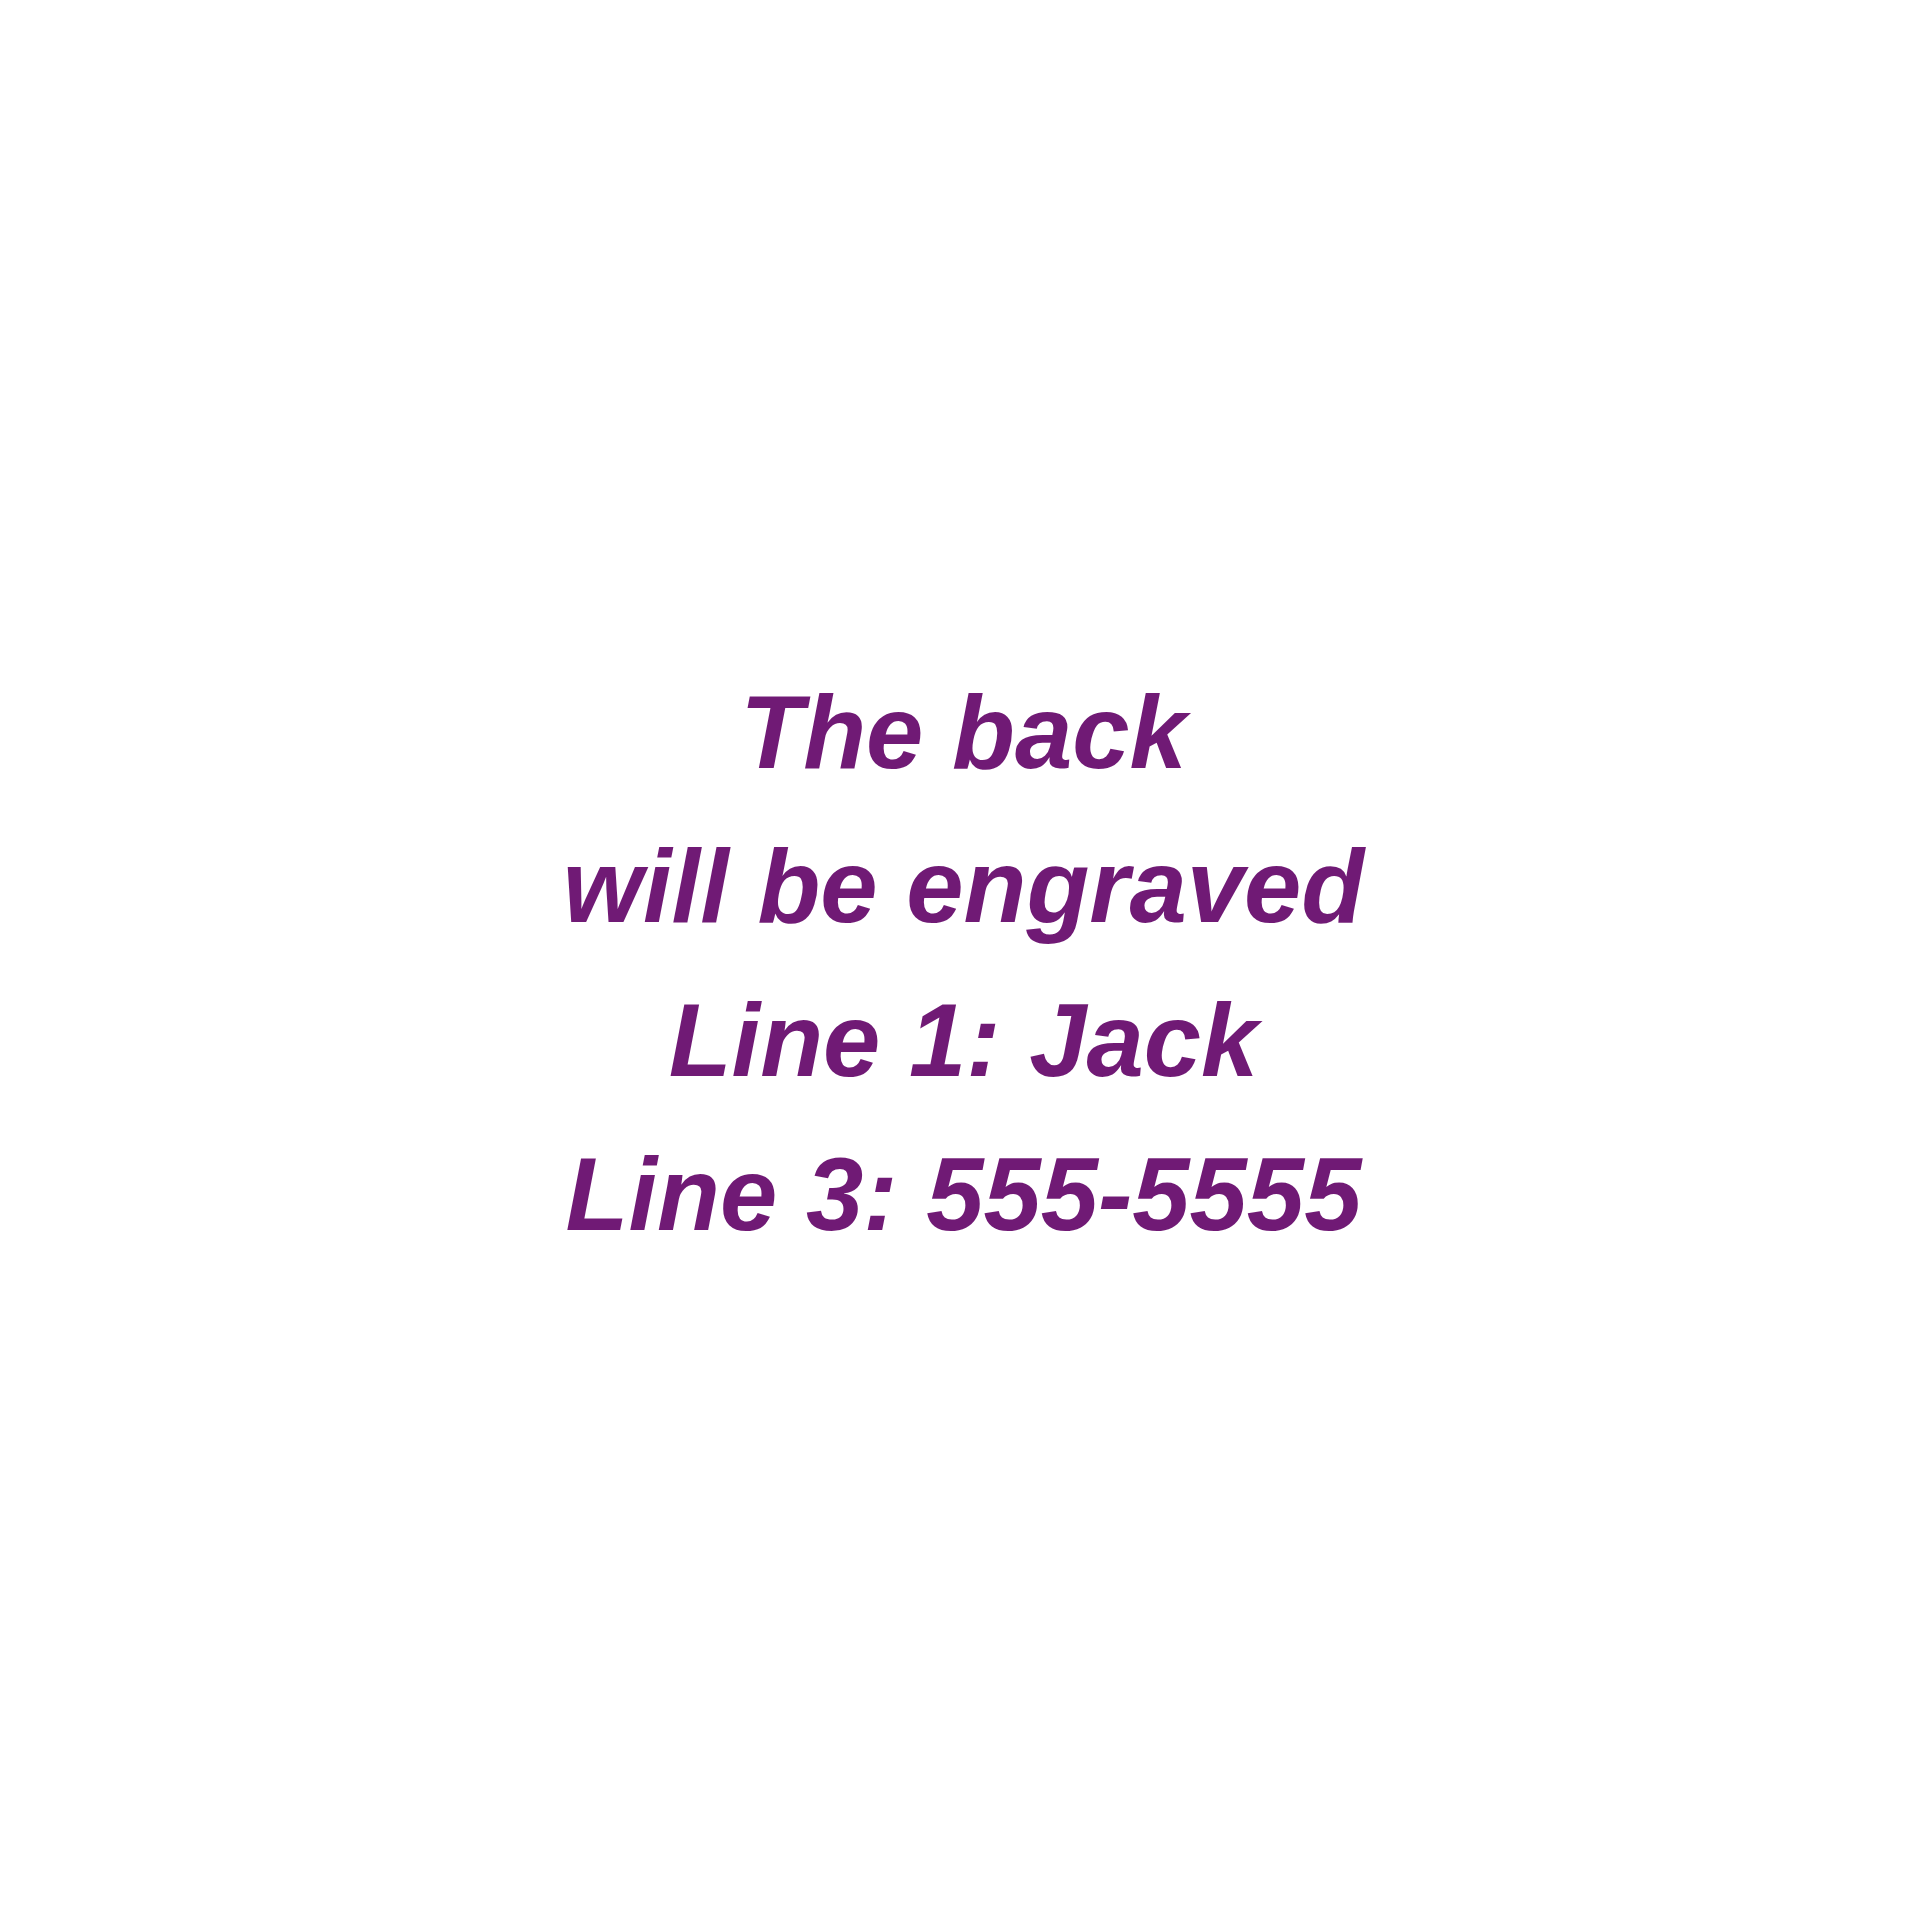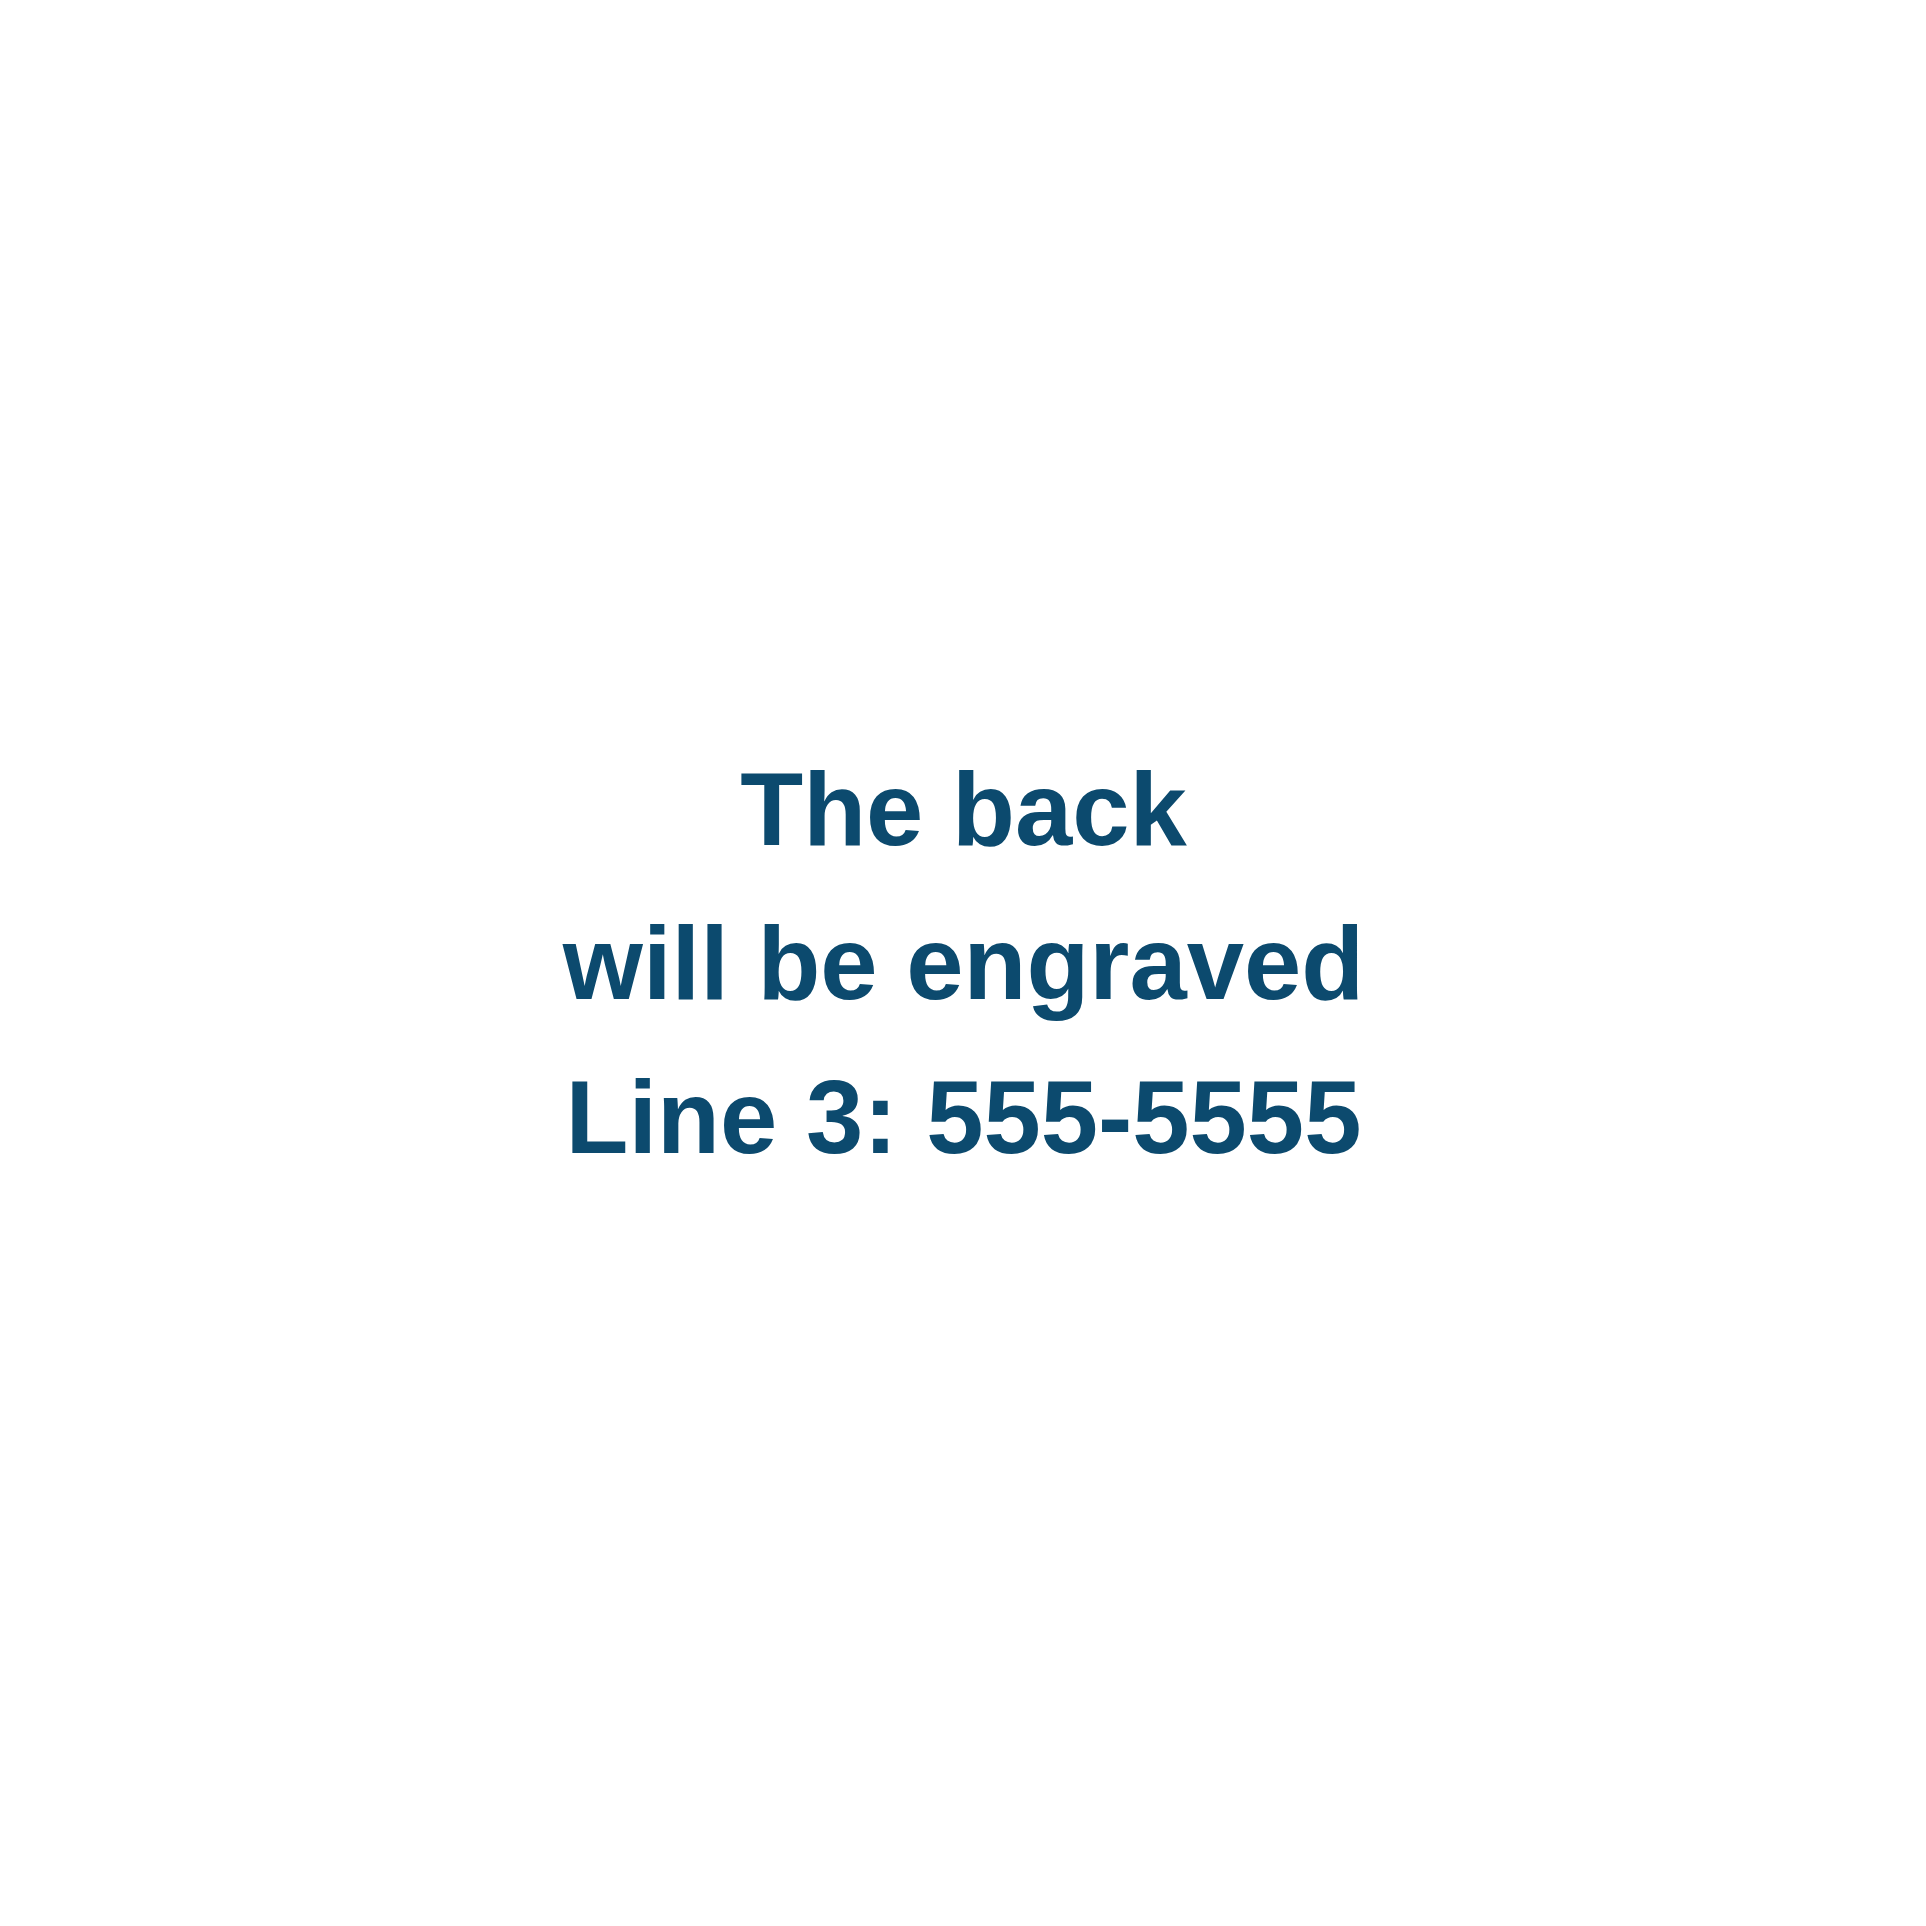--- a/index.html
+++ b/index.html
@@ -26,18 +26,19 @@
     font-size: 103px;
     line-height: 154px;
     font-weight: 700;
     letter-spacing: 0px;
     white-space: nowrap;
   }
 </style>
 </head>
 <body style="background: rgb(255, 255, 255);">
 
-<div class="notice" style="color: #0c4a6e;">
+<div class="notice" style="color: #701a75; font-style: italic;">
   <p class="notice-line">The back</p>
   <p class="notice-line">will be engraved</p>
+  <p class="notice-line">Line 1: Jack</p>
   <p class="notice-line">Line 3: 555-5555</p>
 </div>
 
 
 </body></html>

